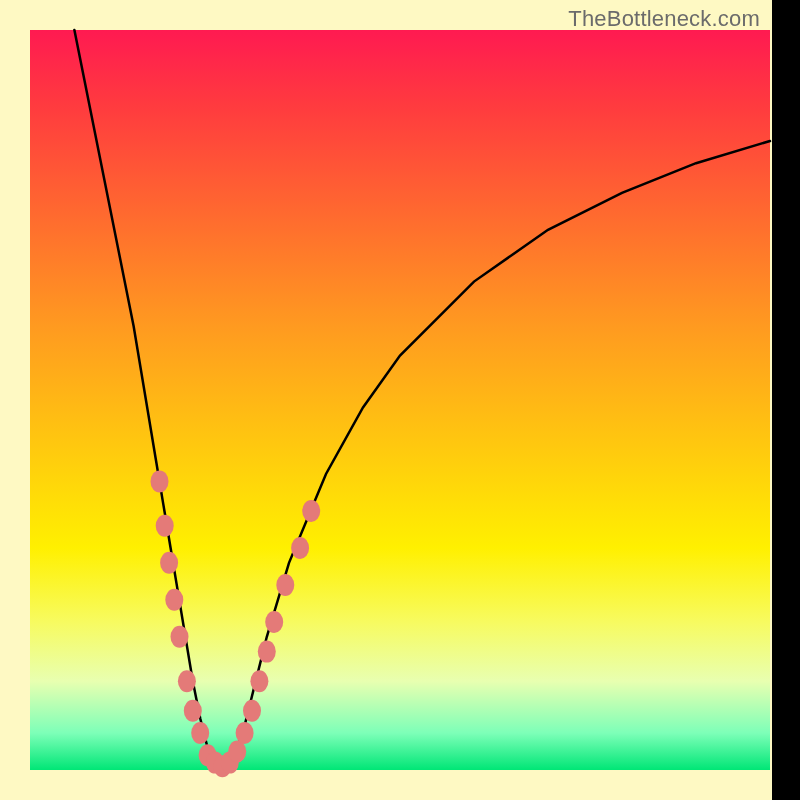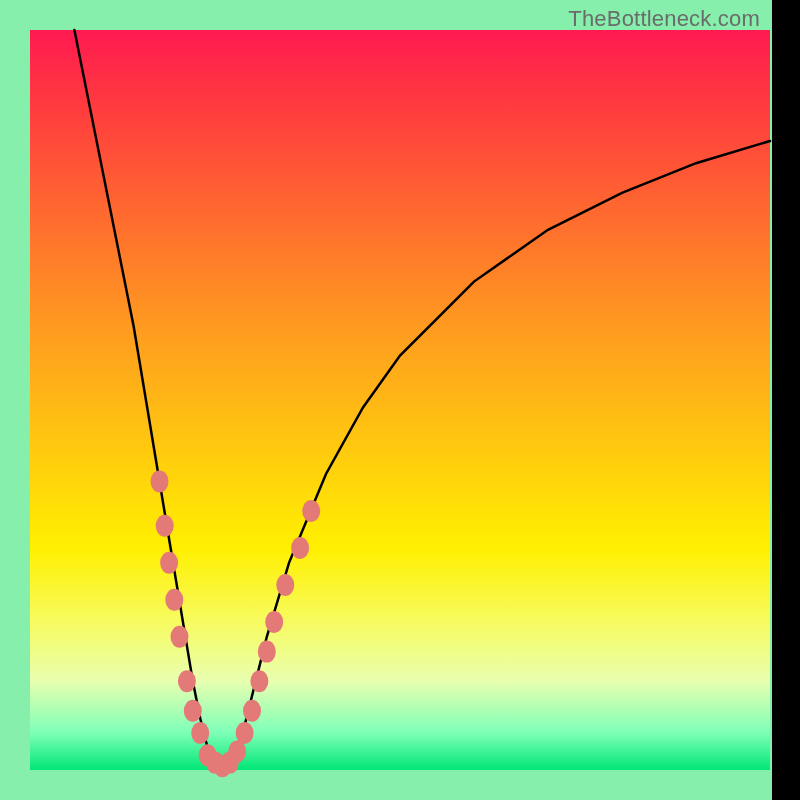--- a/index.html
+++ b/index.html
@@ -8,21 +8,21 @@
     width: 800px;
     height: 800px;
     overflow: hidden;
     background: #000;
     font-family: Arial, Helvetica, sans-serif;
   }
   .frame {
     position: relative;
     width: 772px;
     height: 800px;
-    background: #86efac;
+    background: #fef9c3;
   }
   .plot-area {
     position: absolute;
     left: 30px;
     top: 30px;
     width: 740px;
     height: 740px;
     background: linear-gradient(to bottom,
       #ff1a51 0%,
       #ff3a3f 10%,

